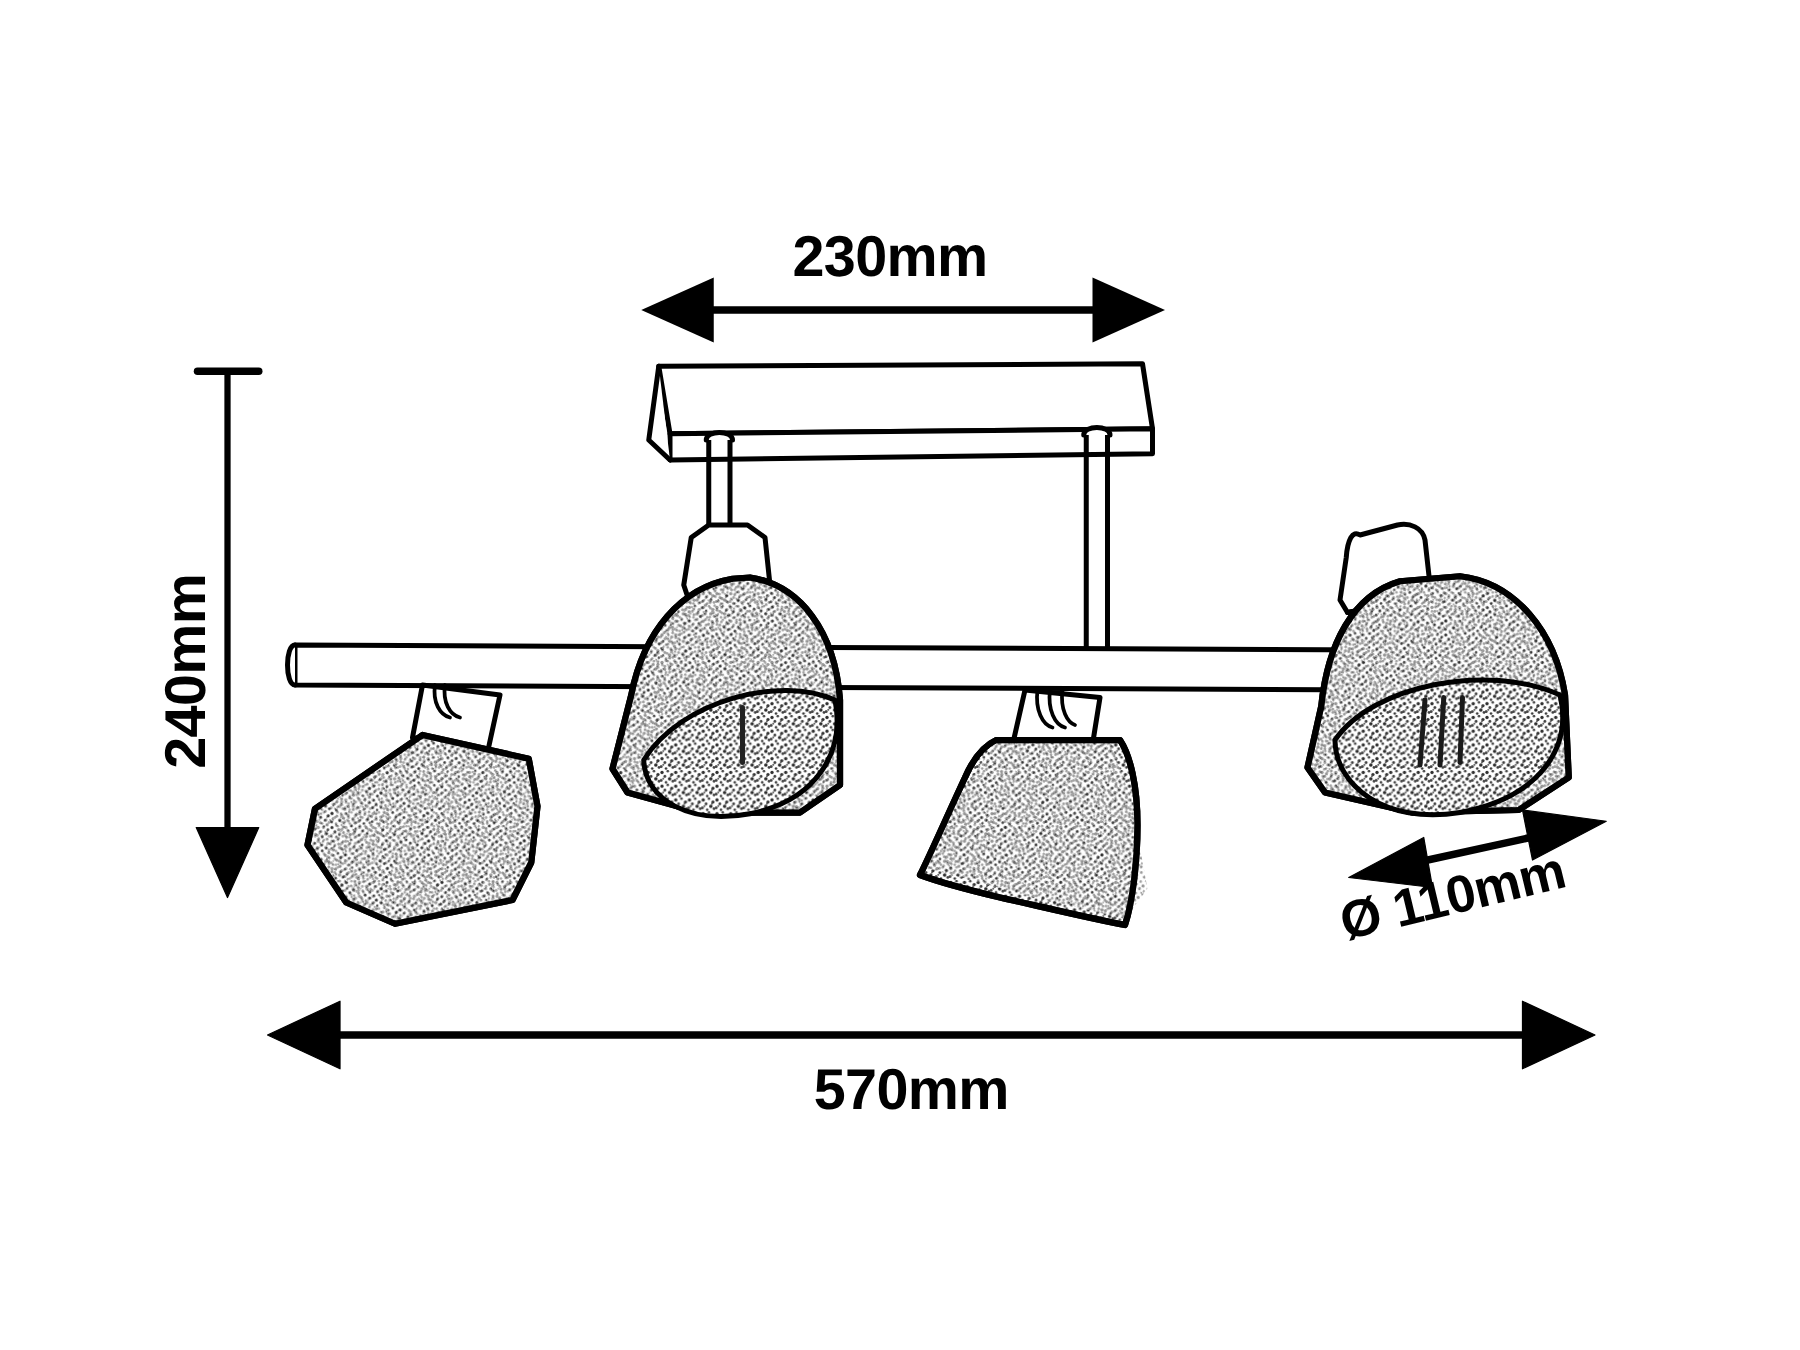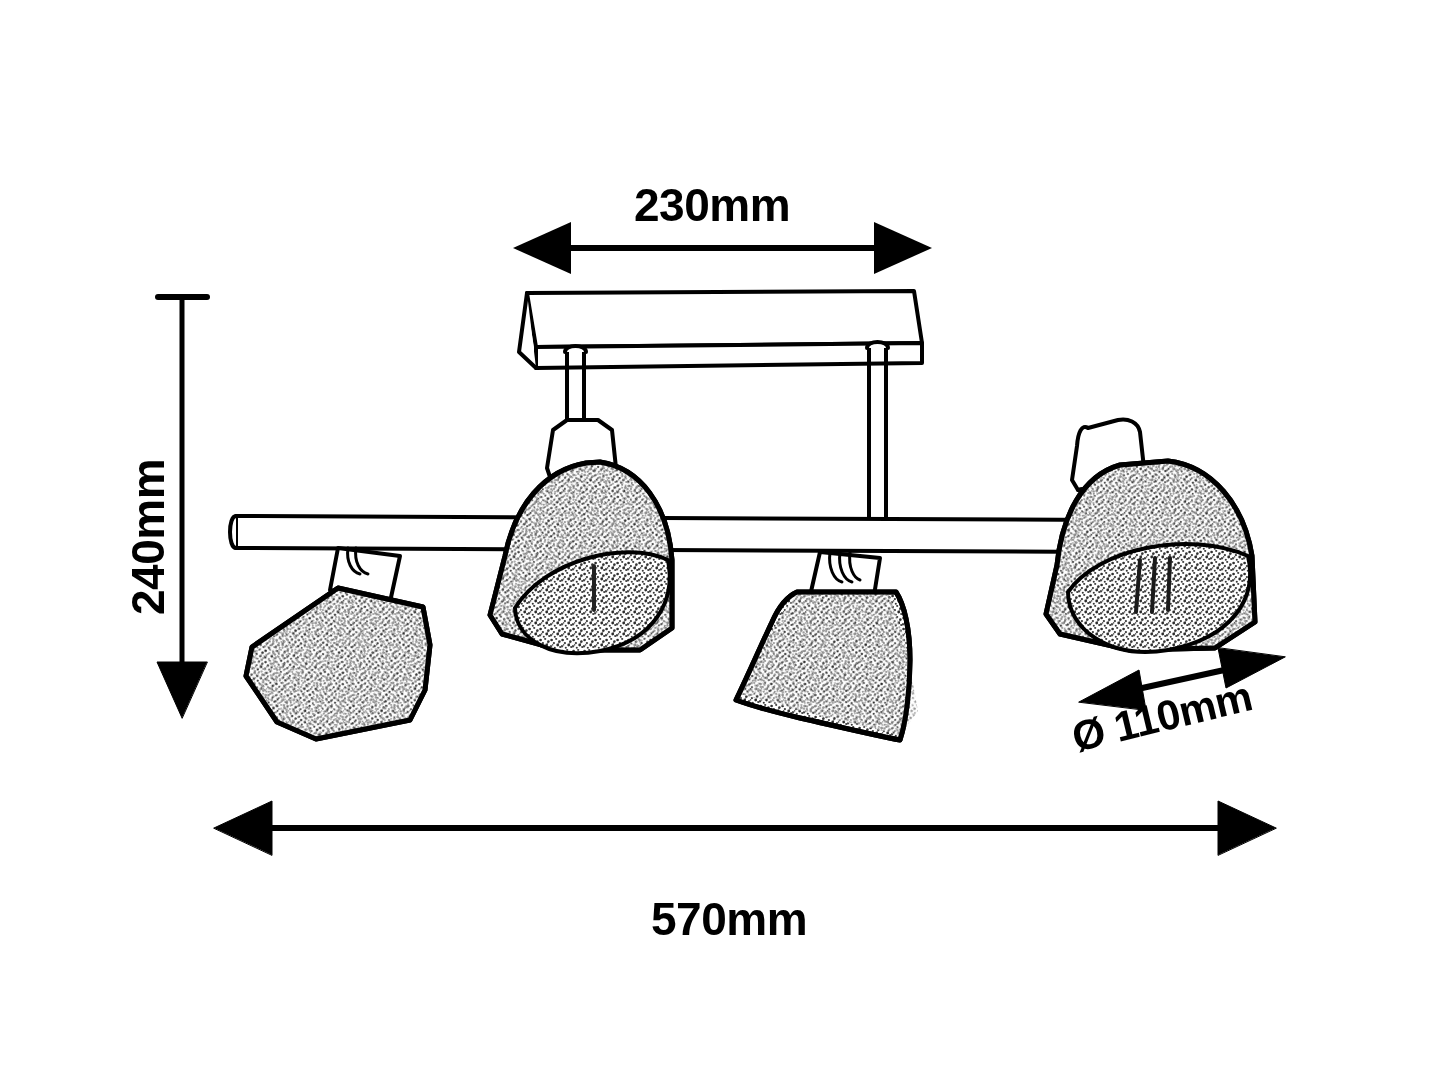--- a/index.html
+++ b/index.html
@@ -50,21 +50,21 @@
     transform: rotate(-90deg);
     transform-origin: left top;
     
   }
   #label-240-inner {
     display: block;
     transform: translate(-190px, 0px);
   }
   #label-570 {
     left: 651px;
-    top: 896px;
+    top: 848px;
     font-size: 46px;
   }
   #label-110 {
     left: 1068px;
     top: 718px;
     font-size: 42px;
     transform: rotate(-13.5deg);
     transform-origin: left top;
   }
 </style>

